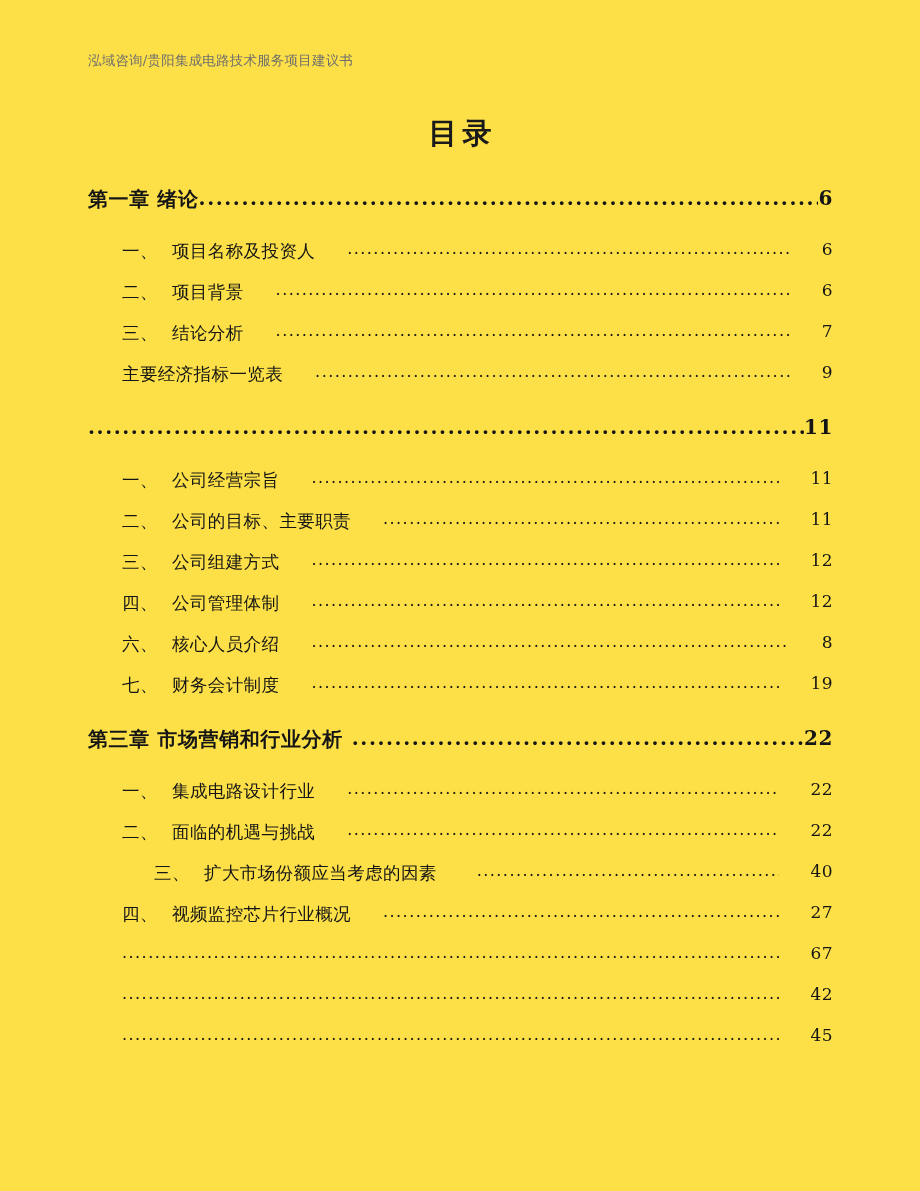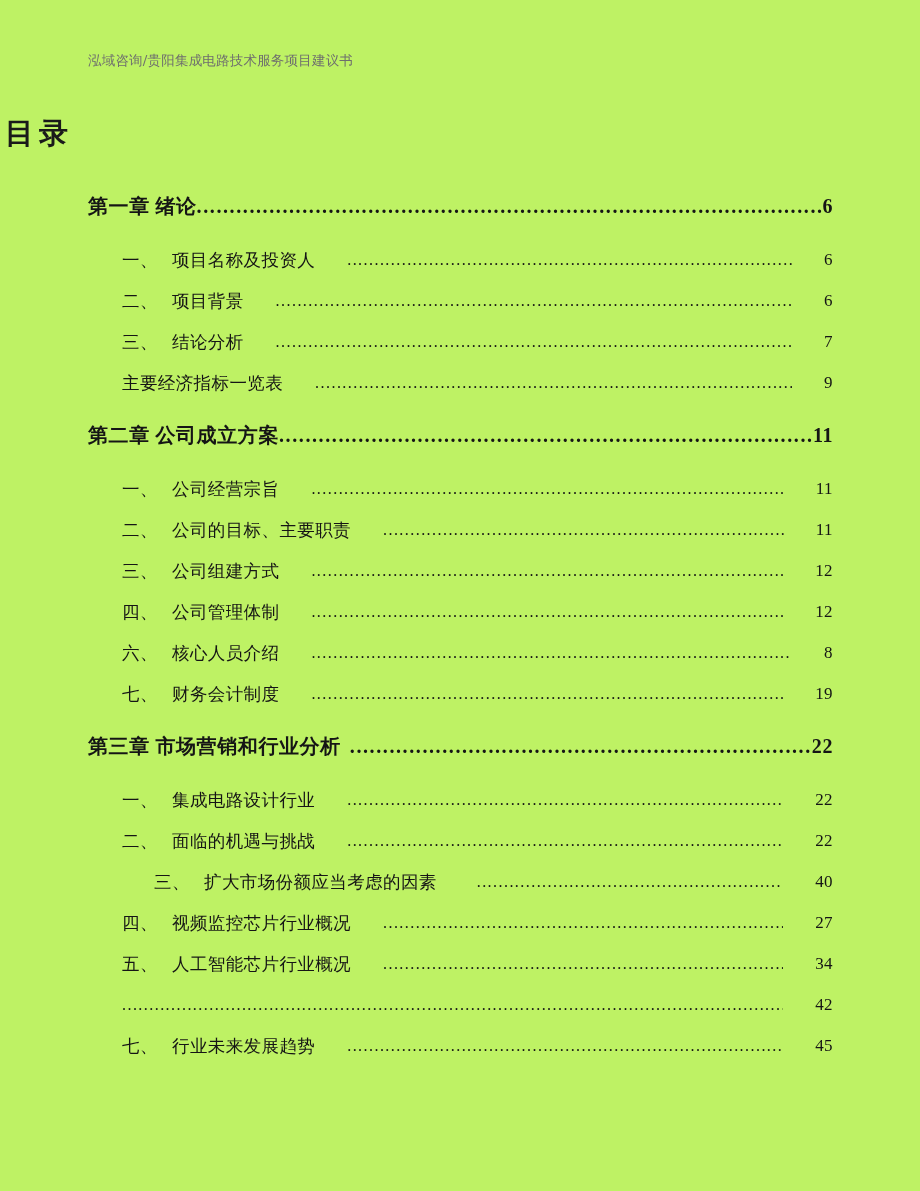--- a/index.html
+++ b/index.html
@@ -11,21 +11,21 @@
     width: 920px;
     height: 1191px;
     position: relative;
     font-family: "DejaVu Serif", serif;
     overflow: hidden;
   }
 
   .page {
     position: absolute;
     inset: 0;
-    background: #bef264;
+    background: #fde047;
   }
 
   
   .doc-header {
     position: absolute;
     left: 88px;
     top: 50px;
     width: 745px;
     font-family: "DejaVu Serif", serif;
     font-size: 13.5px;
@@ -34,44 +34,43 @@
     letter-spacing: 0.2px;
     white-space: nowrap;
   }
 
   
   .toc-title {
     position: absolute;
     left: 0;
     top: 114px;
     width: 920px;
-    text-align: left;
+    text-align: center;
     font-family: "DejaVu Serif", serif;
     font-size: 29px;
     font-weight: 700;
     color: #1a1a1a;
     letter-spacing: 5px;
     text-indent: 5px;
   }
 
   
   .toc {
     position: absolute;
     left: 88px;
     top: 186px;
     width: 745px;
   }
 
   .toc-row {
     display: flex;
-    align-items: center;
+    align-items: flex-start;
     width: 100%;
     box-sizing: border-box;
     white-space: nowrap;
-    font-family: Liberation Serif, serif;
   }
 
   .toc-label {
     flex: 0 0 auto;
     color: #151515;
   }
 
   .toc-dots {
     flex: 1 1 auto;
     overflow: hidden;
@@ -159,21 +158,20 @@
         <span class="toc-dots"></span>
         <span class="toc-page">7</span>
       </div>
       <div class="toc-row level-2">
         <span class="toc-label">主要经济指标一览表</span>
         <span class="toc-dots"></span>
         <span class="toc-page">9</span>
       </div>
       <div class="sp-before-chapter"></div>
       <div class="toc-row level-1">
-        <span class="toc-label">第二章 公司成立方案</span>
         <span class="toc-dots"></span>
         <span class="toc-page">11</span>
       </div>
       <div class="sp-after-chapter"></div>
       <div class="toc-row level-2">
         <span class="toc-label"><span class="num">一、</span>公司经营宗旨</span>
         <span class="toc-dots"></span>
         <span class="toc-page">11</span>
       </div>
       <div class="toc-row level-2">
@@ -222,28 +220,26 @@
         <span class="toc-label"><span class="num">三、</span>扩大市场份额应当考虑的因素</span>
         <span class="toc-dots"></span>
         <span class="toc-page">40</span>
       </div>
       <div class="toc-row level-2">
         <span class="toc-label"><span class="num">四、</span>视频监控芯片行业概况</span>
         <span class="toc-dots"></span>
         <span class="toc-page">27</span>
       </div>
       <div class="toc-row level-2">
-        <span class="toc-label"><span class="num">五、</span>人工智能芯片行业概况</span>
-        <span class="toc-dots"></span>
-        <span class="toc-page">34</span>
+        <span class="toc-dots"></span>
+        <span class="toc-page">67</span>
       </div>
       <div class="toc-row level-2">
         <span class="toc-dots"></span>
         <span class="toc-page">42</span>
       </div>
       <div class="toc-row level-2">
-        <span class="toc-label"><span class="num">七、</span>行业未来发展趋势</span>
         <span class="toc-dots"></span>
         <span class="toc-page">45</span>
       </div>
     </div>
 
 </div>
 
 </body></html>

